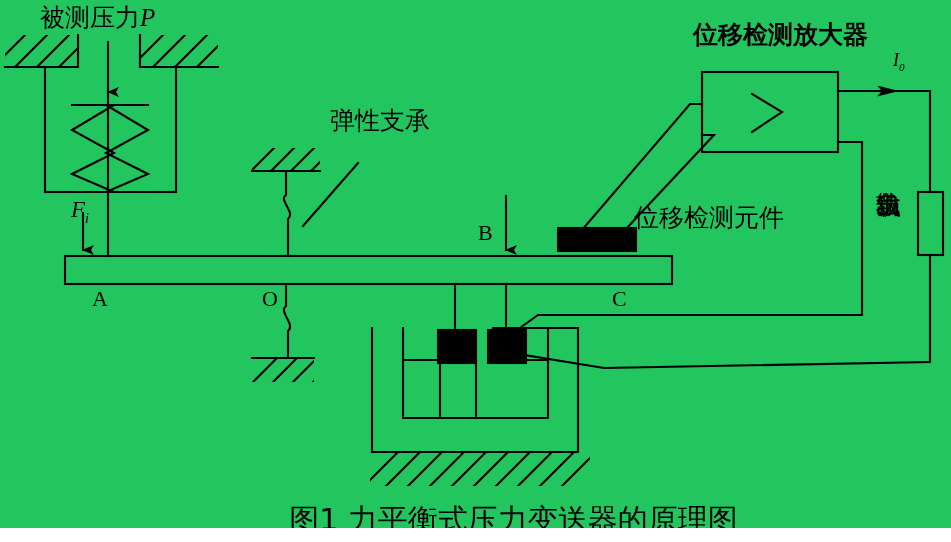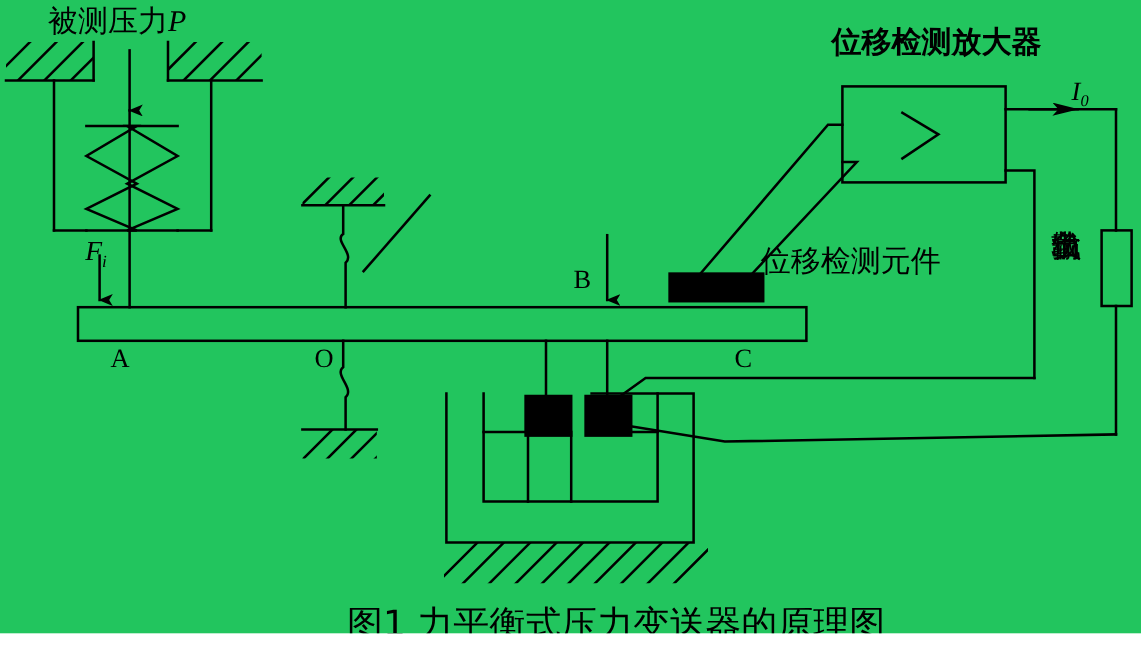--- a/index.html
+++ b/index.html
@@ -206,27 +206,28 @@
   </svg>
 
   <div class="lbl cn" style="left:40px; top:5px;">
     <span>被测压力</span><span class="ital" style="font-size:25px;">P</span>
   </div>
 
   <div class="lbl ital" style="left:47px; top:198px;margin-left:24px;">
     <span>F</span><sub>i</sub>
   </div>
 
+  <div class="lbl cn" style="left:330px; top:108px;">弹性支承</div>
 
 
   <div class="lbl cn" style="left:693px; top:22px;font-weight:bold;">位移检测放大器</div>
 
   <div class="lbl cn" style="left:634px; top:205px;">位移检测元件</div>
 
-  <div class="lbl ital" style="left:893px; top:65px; font-size:22px;">
+  <div class="lbl ital" style="left:893px; top:51px; font-size:18px;">
     <span>I</span><sub>0</sub>
   </div>
 
   <div class="lbl vert" style="left:874px; top:172px;">输出负载</div>
 
   <div class="lbl pt" style="left:92px; top:288px;">A</div>
 
   <div class="lbl pt" style="left:262px; top:288px;">O</div>
 
   <div class="lbl pt" style="left:478px; top:222px;">B</div>

